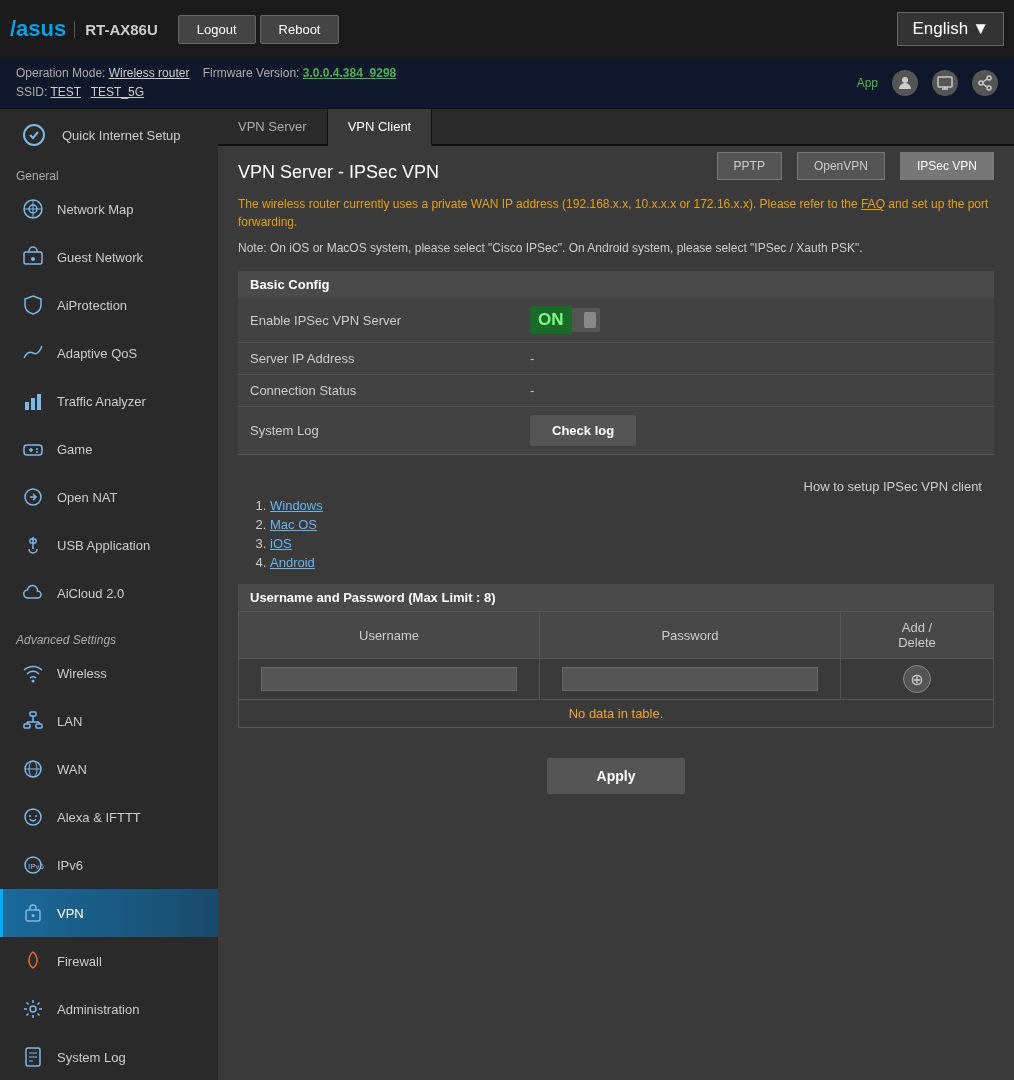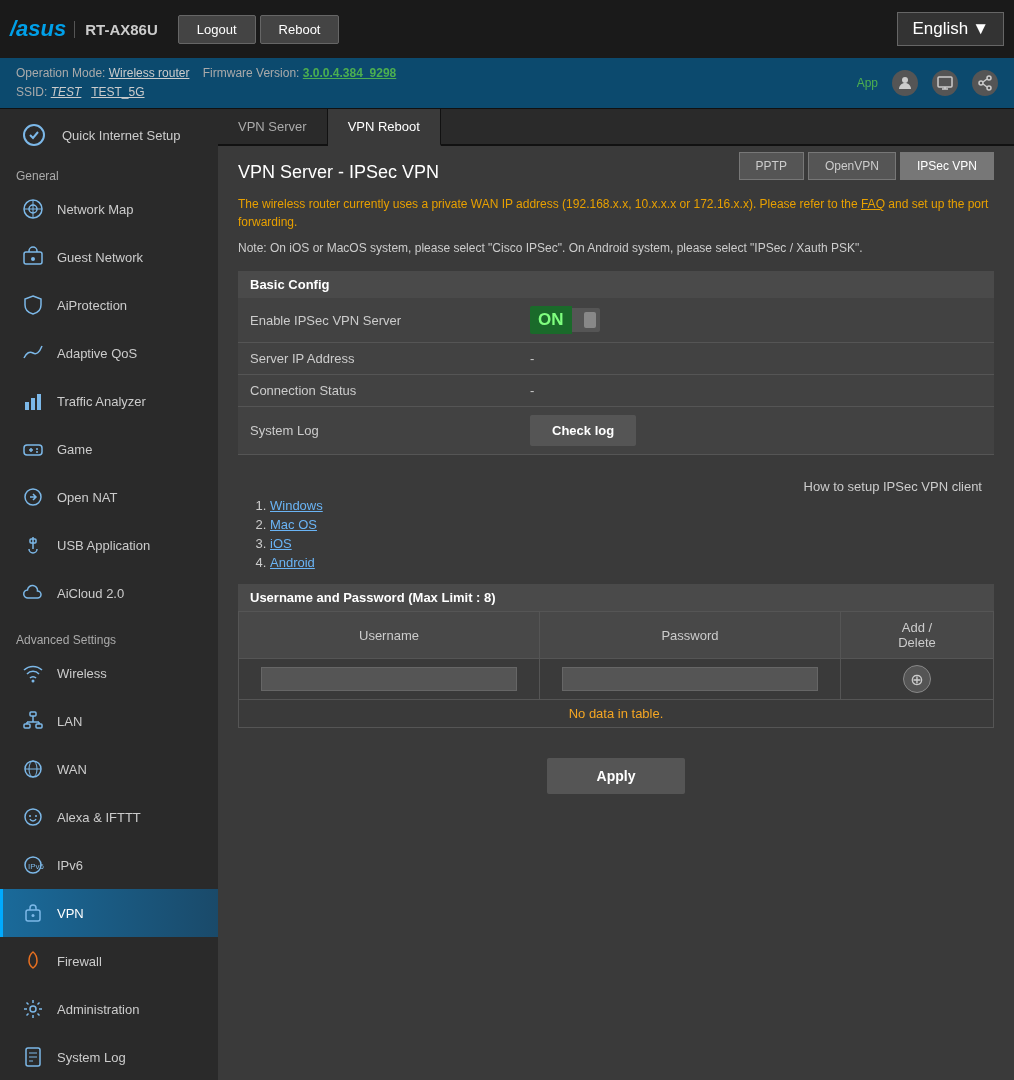--- a/index.html
+++ b/index.html
@@ -7,21 +7,21 @@
 
     
     .header { background: #1a1a1a; display: flex; align-items: center; height: 58px; padding: 0 10px; }
     .logo { display: flex; align-items: center; gap: 8px; margin-right: 20px; }
     .header-btns { display: flex; gap: 4px; }
     .header-btn { background: #444; color: #fff; border: 1px solid #666; padding: 6px 18px; font-size: 13px; cursor: pointer; border-radius: 2px; }
     .header-right { margin-left: auto; display: flex; align-items: center; gap: 8px; }
     .lang-btn { background: #333; color: #fff; border: 1px solid #666; padding: 6px 14px; font-size: 17px; cursor: pointer; display: flex; align-items: center; gap: 4px; }
 
     
-    .infobar { background: #0c4a6e; padding: 6px 16px; font-size: 12px; color: #aaa; display: flex; align-items: center; justify-content: space-between; border-bottom: 1px solid #111; }
+    .infobar { background: #0f172a; padding: 6px 16px; font-size: 12px; color: #aaa; display: flex; align-items: center; justify-content: space-between; border-bottom: 1px solid #111; }
     .infobar-left { line-height: 1.6; }
     .infobar .underline { text-decoration: underline; color: #ccc; }
     .infobar .green { color: #4caf50; font-weight: bold; }
     .infobar-icons { display: flex; gap: 14px; align-items: center; }
     .icon-circle { width: 26px; height: 26px; border-radius: 50%; background: #555; display: flex; align-items: center; justify-content: center; cursor: pointer; color: #ccc; font-size: 14px; }
 
     
     .main-layout { display: flex; }
 
     
@@ -35,21 +35,21 @@
     
     .content { flex: 1; background: #3a3a3a; min-height: 1010px; }
     .tabs-row { display: flex; background: #2a2a2a; border-bottom: 2px solid #111; }
     .tab { padding: 10px 20px; cursor: pointer; font-size: 13px; color: #aaa; border-right: 1px solid #111; }
     .tab.active { background: #3a3a3a; color: #fff; border-bottom: 2px solid #3a3a3a; margin-bottom: -2px; }
 
     .content-inner { padding: 16px 20px; }
     .page-title { font-size: 18px; color: #fff; margin-bottom: 12px; font-weight: normal; }
 
     
-    .vpn-type-row { display: flex; gap: 4px; margin-bottom: 14px; float: right; margin-top: -10px; }
+    .vpn-type-row { display: flex; gap: 15px; margin-bottom: 14px; float: right; margin-top: -10px; }
     .vpn-type-btn { background: #555; color: #ccc; border: 1px solid #777; padding: 6px 16px; font-size: 12px; cursor: pointer; }
     .vpn-type-btn.active { background: #777; color: #fff; }
 
     .clearfix::after { content: ''; display: table; clear: both; }
 
     
     .warning-text { color: #e8a000; font-size: 12px; margin-bottom: 8px; line-height: 1.5; }
     .warning-text a { color: #e8a000; }
     .note-text { color: #ccc; font-size: 12px; margin-bottom: 14px; line-height: 1.5; }
 
@@ -94,21 +94,21 @@
     .apply-btn { background: #555; color: #fff; border: none; padding: 10px 50px; font-size: 14px; font-weight: bold; cursor: pointer; border-radius: 2px; }
 
     
     svg { vertical-align: middle; }
   </style>
 </head>
 <body>
 
 <div class="header">
   <div class="logo">
-    <span style="color:#00a0e9;font-weight:bold;font-size:22px;font-style:italic;">/asus</span>
+    <span style="color:#00a0e9;font-weight:bold;font-size:22px;">/asus</span>
     <span style="color:#ccc;font-size:15px;font-weight:bold;border-left:1px solid #555;padding-left:10px;">RT-AX86U</span>
   </div>
   <div class="header-btns">
     <button class="header-btn">Logout</button>
     <button class="header-btn">Reboot</button>
   </div>
   <div class="header-right">
     <button class="lang-btn">
       <span>English</span>
       <span>▼</span>
@@ -120,21 +120,21 @@
   <div class="infobar-left">
     <div>
       <span>Operation Mode:</span>
       <span class="underline" style="color:#ccc;">Wireless router</span>
       &nbsp;&nbsp;
       <span>Firmware Version:</span>
       <span class="underline green">3.0.0.4.384_9298</span>
     </div>
     <div>
       <span>SSID:</span>
-      <span class="underline" style="color:#ccc;font-style:italic;">TEST</span>
+      <span class="underline" style="color:#ccc;">TEST</span>
       &nbsp;
       <span class="underline" style="color:#ccc;">TEST_5G</span>
     </div>
   </div>
   <div class="infobar-icons">
     <span style="color:#4caf50;font-size:12px;">App</span>
     <div class="icon-circle">
       <svg width="16" height="16" viewBox="0 0 16 16" fill="#ccc">
           <circle cx="8" cy="5" r="3"></circle>
           <path d="M2 14c0-3.3 2.7-6 6-6s6 2.7 6 6"></path>
@@ -263,21 +263,21 @@
 
     <div class="sidebar-item">
       <div class="sidebar-icon">
         <svg width="22" height="22" viewBox="0 0 22 22" fill="none">
             <path d="M6 16a4 4 0 01-.5-8 5 5 0 0110 1 3 3 0 010 7H6z" stroke="#7cb8e8" stroke-width="1.5"></path>
           </svg>
       </div>
       <span>AiCloud 2.0</span>
     </div>
 
-    <div style="padding: 8px 14px 2px 16px; color:#aaa; font-size:12px; margin-top:8px;">Advanced Settings</div>
+    <div style="padding: 8px 14px 2px 16px; color:#aaa; font-size:12px; margin-top:8px;font-style:italic;">Advanced Settings</div>
 
     <div class="sidebar-item">
       <div class="sidebar-icon">
         <svg width="22" height="22" viewBox="0 0 22 22" fill="none">
             <path d="M2 8a13 13 0 0118 0" stroke="#7cb8e8" stroke-width="1.5" fill="none"></path>
             <path d="M5 12a8 8 0 0112 0" stroke="#7cb8e8" stroke-width="1.5" fill="none"></path>
             <path d="M8 16a4 4 0 016 0" stroke="#7cb8e8" stroke-width="1.5" fill="none"></path>
             <circle cx="11" cy="19" r="1.5" fill="#7cb8e8"></circle>
           </svg>
       </div>
@@ -372,21 +372,21 @@
           </svg>
       </div>
       <span>System Log</span>
     </div>
   </div>
 
   <div class="content">
 
     <div class="tabs-row">
       <div class="tab">VPN Server</div>
-      <div class="tab active">VPN Reboot</div>
+      <div class="tab active">VPN Client</div>
     </div>
 
     <div class="content-inner">
 
       <div class="clearfix">
         <div class="vpn-type-row">
           <button class="vpn-type-btn">PPTP</button>
           <button class="vpn-type-btn">OpenVPN</button>
           <button class="vpn-type-btn active">IPSec VPN</button>
         </div>

